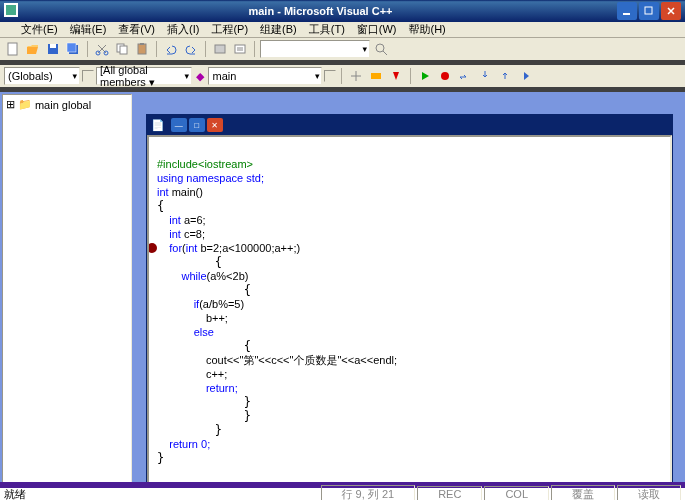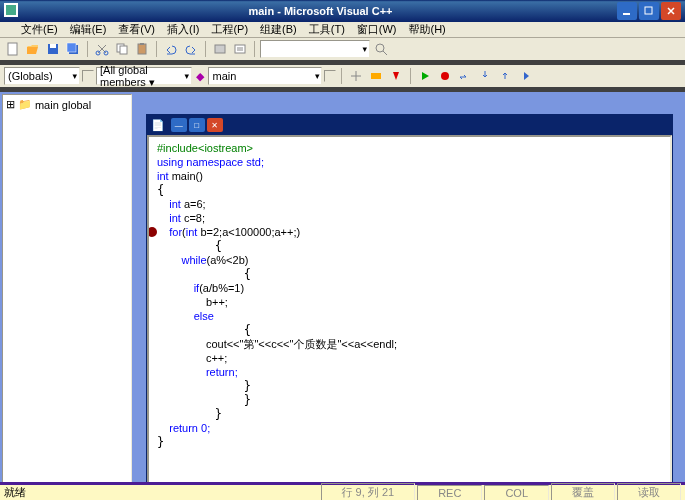--- a/index.html
+++ b/index.html
@@ -23,25 +23,25 @@
 .tree { flex:1; padding:2px; font-size:11px; }
 .tree-item { display:flex; align-items:center; gap:3px; padding:1px; }
 .bottabs { display:flex; }
 .bottab { padding:2px 6px; background:#ece9d8; border:1px outset #fff; font-size:10px; }
 .mdi { flex:1; padding:10px 12px 4px 12px; position:relative; display:flex; flex-direction:column; }
 .child { flex:1; display:flex; flex-direction:column; border:1px solid #0a246a; background:#fff; margin-top:12px; }
 .childtitle { height:20px; background:#0a246a; color:#fff; display:flex; align-items:center; padding:0 4px; }
 .childtitle .t { flex:1; }
 .childtitle .cbtn { width:16px; height:14px; background:#2e6bc6; margin-left:2px; border-radius:2px; display:flex; align-items:center; justify-content:center; font-size:8px; }
 .childtitle .cbtn.cx { background:#d44828; }
-.code { flex:1; padding:4px 8px; overflow:auto; font-family:Fixedsys,Consolas,monospace; font-size:12px; line-height:14px; white-space:pre; position:relative; border:2px inset #ece9d8; }
+.code { flex:1; padding:20px 8px; overflow:auto; font-family:Fixedsys,Consolas,monospace; font-size:12px; line-height:14px; white-space:pre; position:relative; border:2px inset #ece9d8; }
 .code .kw { color:#0000ff; }
 .code .green { color:#008000; }
 .breakpt { position:absolute; left:-2px; width:10px; height:10px; background:#8b0000; border-radius:50%; }
-.status { position:absolute; bottom:0; left:0; right:0; height:18px; background:#fef9c3; border-top:3px solid #4c1d95; display:flex; align-items:center; padding:0 4px; font-size:10px; }
+.status { position:absolute; bottom:0; left:0; right:0; height:18px; background:#ffffff; border-top:6px solid #4c1d95; display:flex; align-items:center; padding:0 4px; font-size:10px; }
 .status .left { flex:1; }
 .status .cell { border:1px inset #ece9d8; padding:1px 20px; margin-left:2px; color:#888; }
 .sidesq { width:12px; height:12px; border:1px inset #ece9d8; }
 </style>
 </head>
 <body>
 
 <div class="titlebar">
   <span class="icon">
     <svg width="14" height="14">
@@ -245,21 +245,21 @@
       <div class="code"><span class="green">#include&lt;iostream&gt;</span>
 <span class="kw">using namespace std;</span>
 <span class="kw">int</span><span> main()</span>
 {
 <span class="kw">    int</span><span> a=6;</span>
 <span class="kw">    int</span><span> c=8;</span>
 <span class="breakpt" style="margin-top:2px"></span><span class="kw">    for</span><span>(</span><span class="kw">int</span><span> b=2;a&lt;100000;a++;)</span>
         {
 <span class="kw">        while</span><span>(a%&lt;2b)</span>
             {
-<span class="kw">            if</span><span>(a/b%=1)</span>
+<span class="kw">            if</span><span>(a/b%=5)</span>
 <span>                b++;</span>
 <span class="kw">            else</span>
             {
 <span>                cout&lt;&lt;"第"&lt;&lt;c&lt;&lt;"个质数是"&lt;&lt;a&lt;&lt;endl;</span>
 <span>                c++;</span>
 <span class="kw">                return;</span>
             }
             }
         }
 <span class="kw">    return 0;</span>

